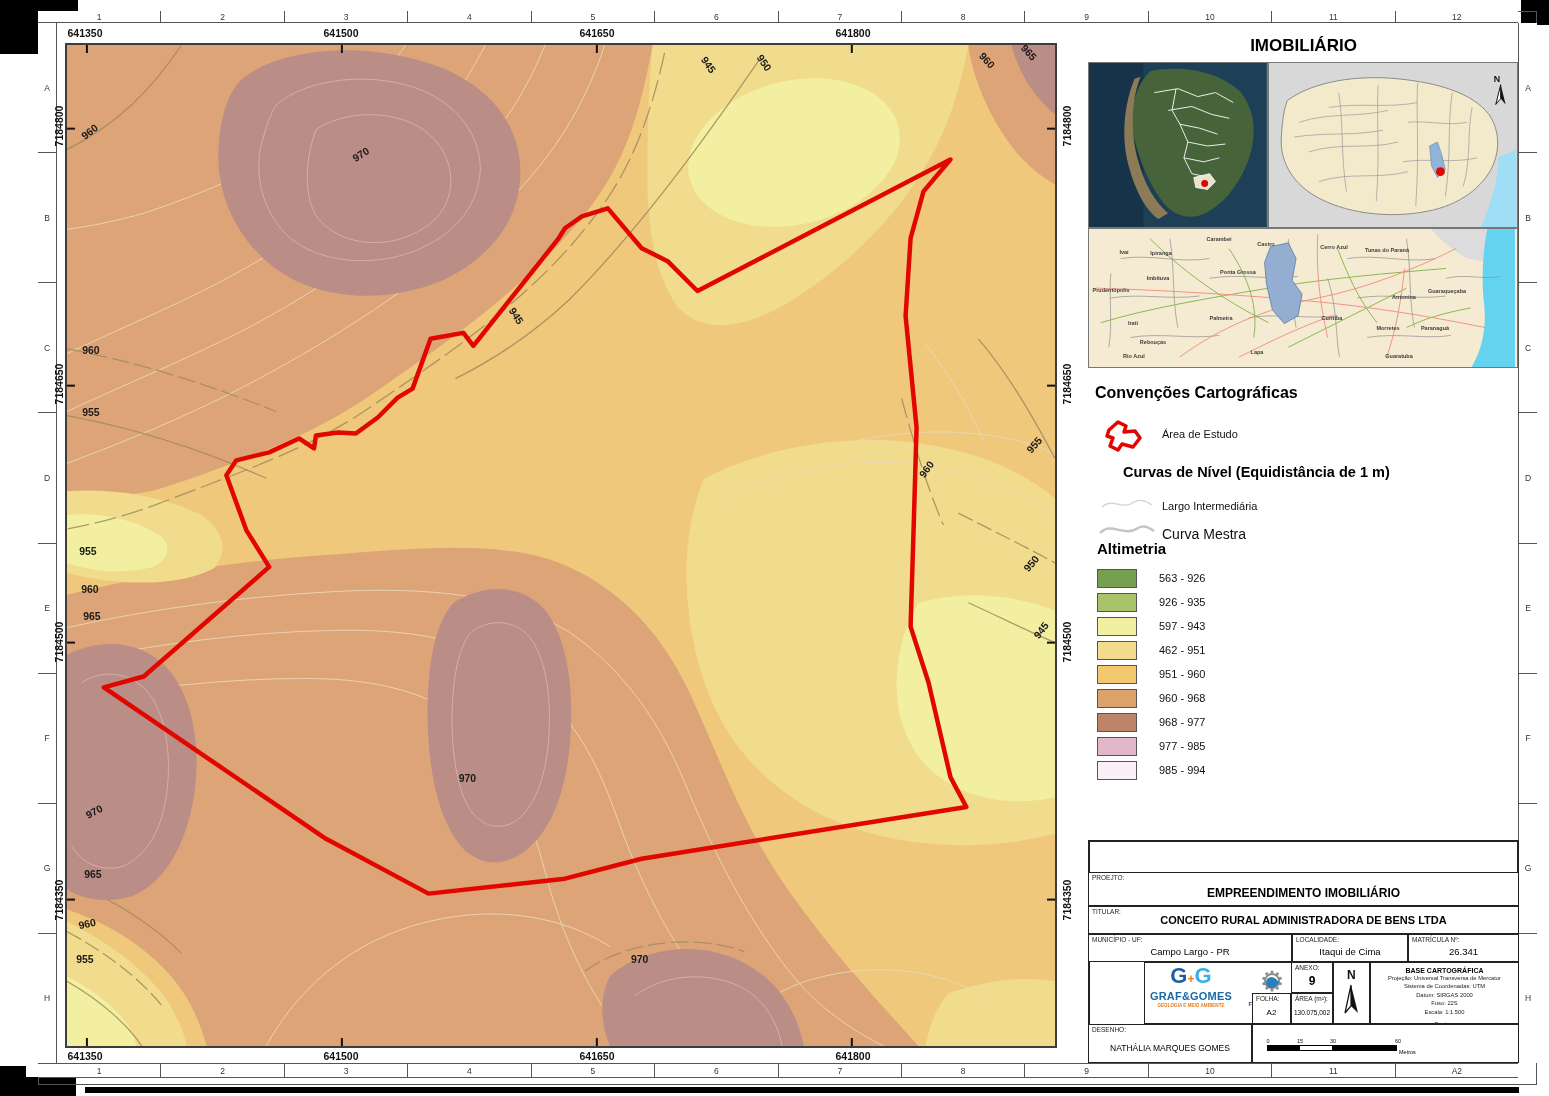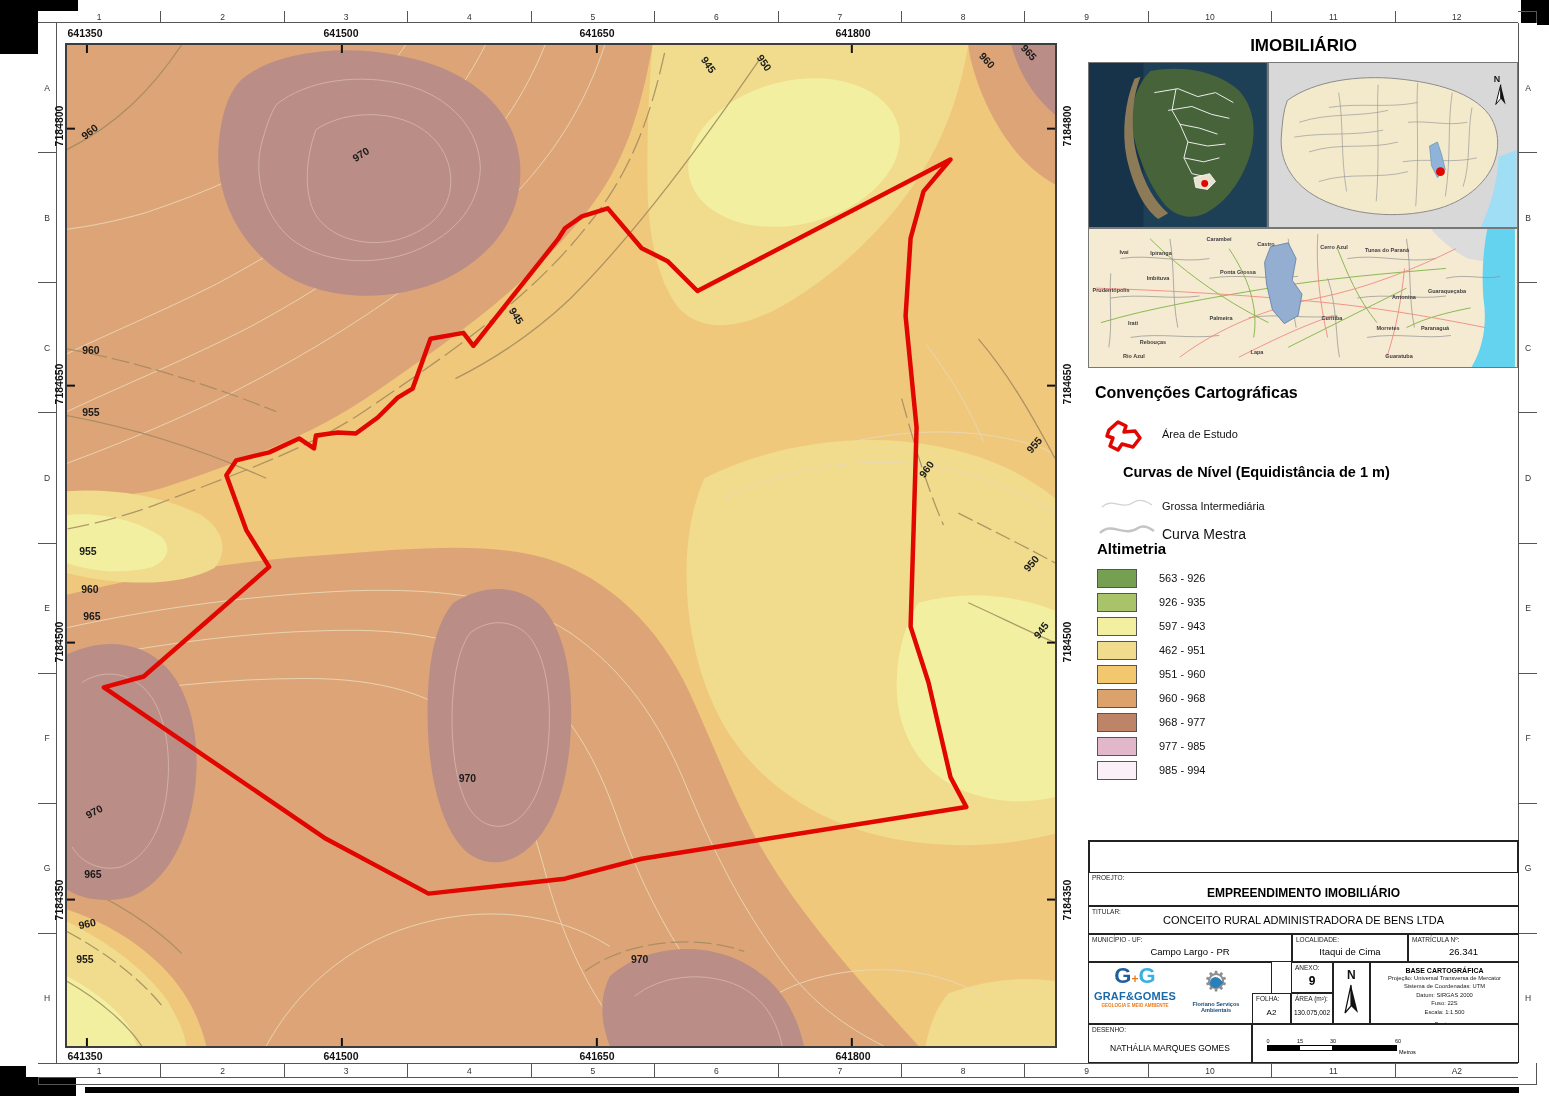--- a/index.html
+++ b/index.html
@@ -361,21 +361,21 @@
 
 <div class="abs" id="conv-title">Convenções Cartográficas</div>
 <svg class="abs" style="left:1102px;top:418px" width="44" height="36" viewBox="0 0 44 36">
   <polygon points="7,12 16,4 24,8 22,14 33,13 38,20 31,29 20,26 16,32 8,28 11,20 5,18" fill="#ffffff" stroke="#e10600" stroke-width="3.5" stroke-linejoin="round"></polygon>
 </svg>
 <div class="abs" id="estudo-label">Área de Estudo</div>
 <div class="abs" id="curvas-title">Curvas de Nível (Equidistância de 1 m)</div>
 <svg class="abs" style="left:1100px;top:494px" width="54" height="20" viewBox="0 0 54 20">
   <path d="M2,13 C12,3 22,17 34,8 C40,4 48,8 52,11" fill="none" stroke="#d2d2d2" stroke-width="1.3"></path>
 </svg>
-<div class="abs" id="interm-label">Grossa Intermediária</div>
+<div class="abs" id="interm-label">Largo Intermediária</div>
 <svg class="abs" style="left:1098px;top:519px" width="58" height="22" viewBox="0 0 58 22">
   <path d="M2,14 C14,2 26,19 40,9 C46,5 52,9 56,12" fill="none" stroke="#c4c4c4" stroke-width="2.4"></path>
 </svg>
 <div class="abs" id="mestra-label">Curva Mestra</div>
 <div class="abs" id="alt-title">Altimetria</div>
 <div class="abs" id="alt-list">
       <div class="alt-row">
         <div class="alt-swatch" style="background: rgb(117, 160, 82);"></div>
         <div class="alt-label">563 - 926</div>
       </div>
@@ -413,36 +413,36 @@
       </div>
     </div>
 
 <div class="abs" id="tb-outer"></div>
 <div class="abs tb" style="left:1088px;top:872px;width:431px;height:34px">
   <span class="tb-label">PROEJTO:</span>
   <div class="tb-center" style="font-size:12px;font-weight:bold;padding-top:7px">EMPREENDIMENTO IMOBILIÁRIO</div>
 </div>
 <div class="abs tb" style="left:1088px;top:906px;width:431px;height:28px">
   <span class="tb-label">TITULAR:</span>
-  <div class="tb-center" style="font-size:11px;font-weight:normal;">CONCEITO RURAL ADMINISTRADORA DE BENS LTDA</div>
+  <div class="tb-center" style="font-size:11px;font-weight:bold;">CONCEITO RURAL ADMINISTRADORA DE BENS LTDA</div>
 </div>
 <div class="abs tb" style="left:1088px;top:934px;width:204px;height:28px">
   <span class="tb-label">MUNICÍPIO - UF:</span>
   <div class="tb-center" style="font-size:9.5px;padding-top:7px">Campo Largo - PR</div>
 </div>
 <div class="abs tb" style="left:1292px;top:934px;width:116px;height:28px">
   <span class="tb-label">LOCALIDADE:</span>
   <div class="tb-center" style="font-size:9.5px;padding-top:7px">Itaqui de Cima</div>
 </div>
 <div class="abs tb" style="left:1408px;top:934px;width:111px;height:28px">
   <span class="tb-label">MATRÍCULA Nº:</span>
   <div class="tb-center" style="font-size:9.5px;padding-top:7px">26.341</div>
 </div>
 
-<div class="abs tb" style="left:1088px;top:962px;width:184px;height:62px">
+<div class="abs tb" style="left:1144px;top:962px;width:184px;height:62px">
   <div style="position:absolute;left:4px;top:2px;width:84px;text-align:center">
     <div style="font-size:22px;font-weight:bold;line-height:22px">
       <span style="color:#1f5fa0">G</span><span style="color:#e87a1e;font-size:12px">+</span><span style="color:#3ab0e0">G</span>
     </div>
     <div style="font-size:11px;font-weight:bold;color:#1b6aa8;letter-spacing:.2px">GRAF&amp;GOMES</div>
     <div style="font-size:4.6px;color:#e87a1e;font-weight:bold;margin-top:1px">GEOLOGIA E MEIO AMBIENTE</div>
   </div>
   <div style="position:absolute;left:92px;top:2px;width:70px;text-align:center">
     <div style="position:relative;height:36px">
       <span style="font-size:28px;color:#8f8f8f;line-height:34px">⚙</span>

